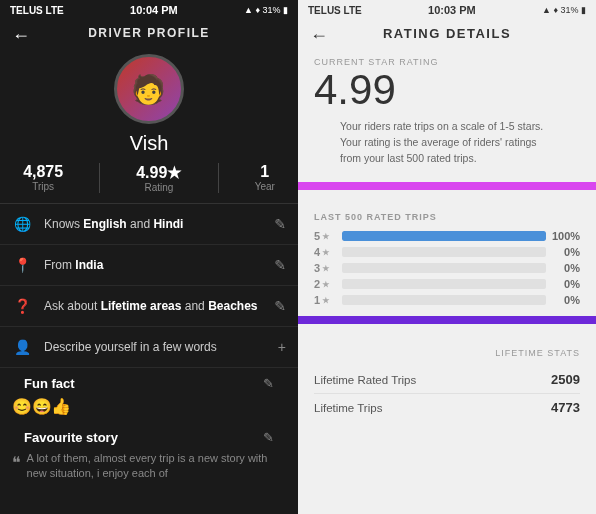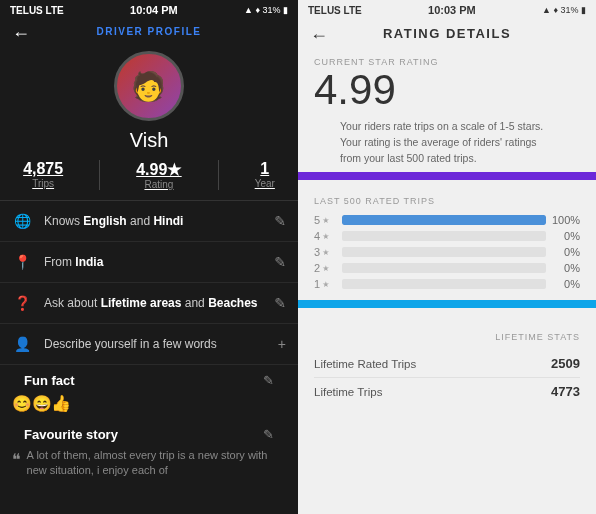--- a/index.html
+++ b/index.html
@@ -43,24 +43,24 @@
       position: relative;
     }
     .back-arrow {
       position: absolute;
       left: 12px;
       font-size: 18px;
       color: #fff;
       cursor: pointer;
     }
     .header-title {
-      font-size: 10px;
+      font-size: 12px;
       font-weight: 600;
       letter-spacing: 1.5px;
-      color: #3b82f6;
+      color: #e5e5e5;
       text-transform: uppercase;
     }
 
     .profile-section {
       display: flex;
       flex-direction: column;
       align-items: center;
       padding: 8px 0 10px;
     }
     .avatar-circle {
@@ -80,21 +80,20 @@
     .driver-name {
       font-size: 20px;
       font-weight: 500;
       color: #fff;
       margin-bottom: 8px;
     }
     .stats-row {
       display: flex;
       gap: 36px;
       align-items: flex-start;
-      text-decoration: underline;
     }
     .stat-item {
       display: flex;
       flex-direction: column;
       align-items: center;
     }
     .stat-value {
       font-size: 16px;
       font-weight: 600;
       color: #fff;
@@ -228,22 +227,22 @@
     .header-title-right {
       font-size: 13px;
       font-weight: 600;
       letter-spacing: 1.5px;
       color: #333;
       text-transform: uppercase;
     }
 
     .rating-section {
       background: #f0f0f0;
-      padding: 10px 16px 6px;
-      border-bottom: 8px solid #6d28d9;
+      padding: 10px 16px 16px;
+      border-bottom: 8px solid #d946ef;
     }
     .current-star-label {
       font-size: 9px;
       color: #999;
       letter-spacing: 1px;
       text-transform: uppercase;
       margin-bottom: 2px;
     }
     .big-rating {
       font-size: 42px;
@@ -254,22 +253,23 @@
     }
     .rating-description {
       font-size: 10.5px;
       color: #666;
       line-height: 1.5;
       margin-left: 26px;
     }
 
     .trips-section {
       background: #f0f0f0;
-      padding: 16px 16px 6px;
-      border-bottom: 8px solid #0ea5e9;
+      padding: 22px 16px 6px;
+      border-bottom: 8px solid #6d28d9;
+      font-weight: bold;
     }
     .section-label {
       font-size: 9px;
       color: #999;
       letter-spacing: 1px;
       text-transform: uppercase;
       margin-bottom: 8px;
     }
     .bar-row {
       display: flex;

